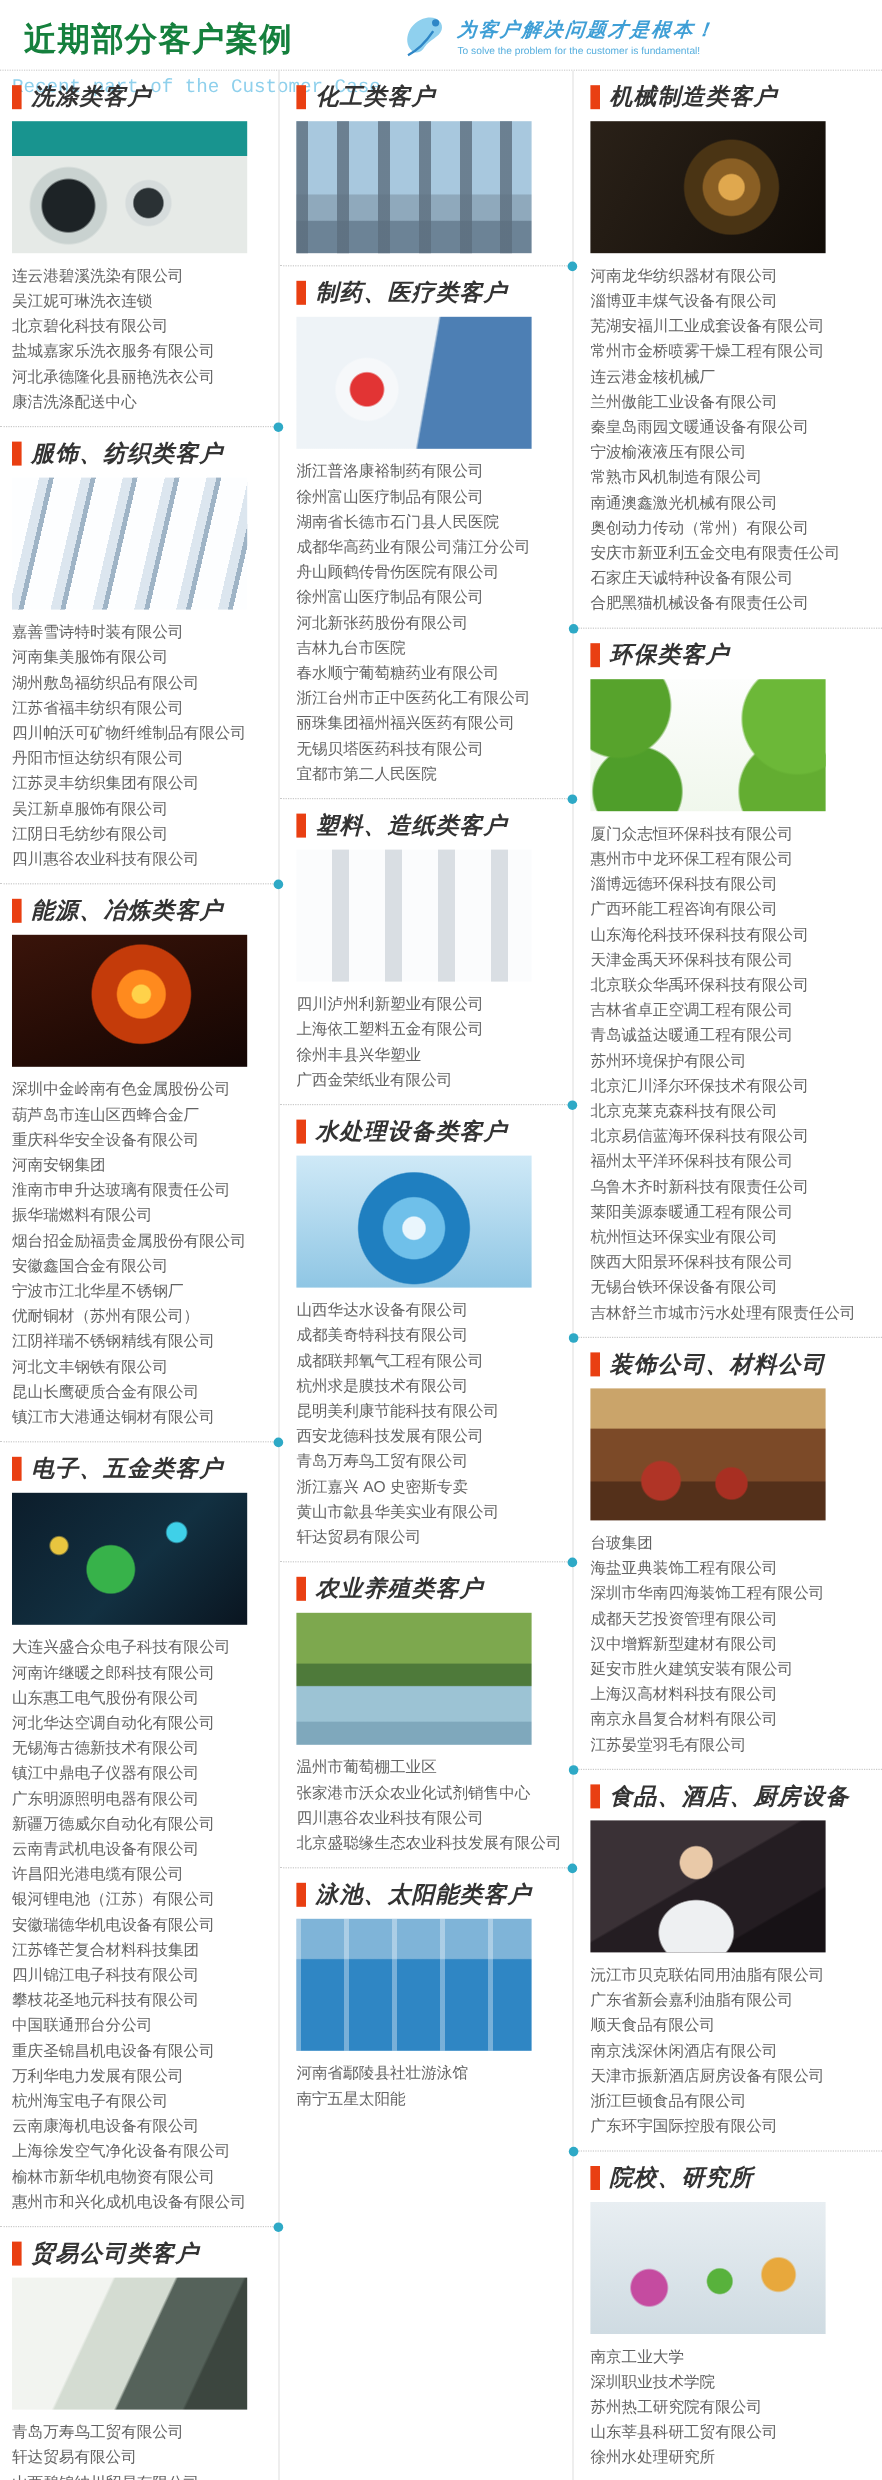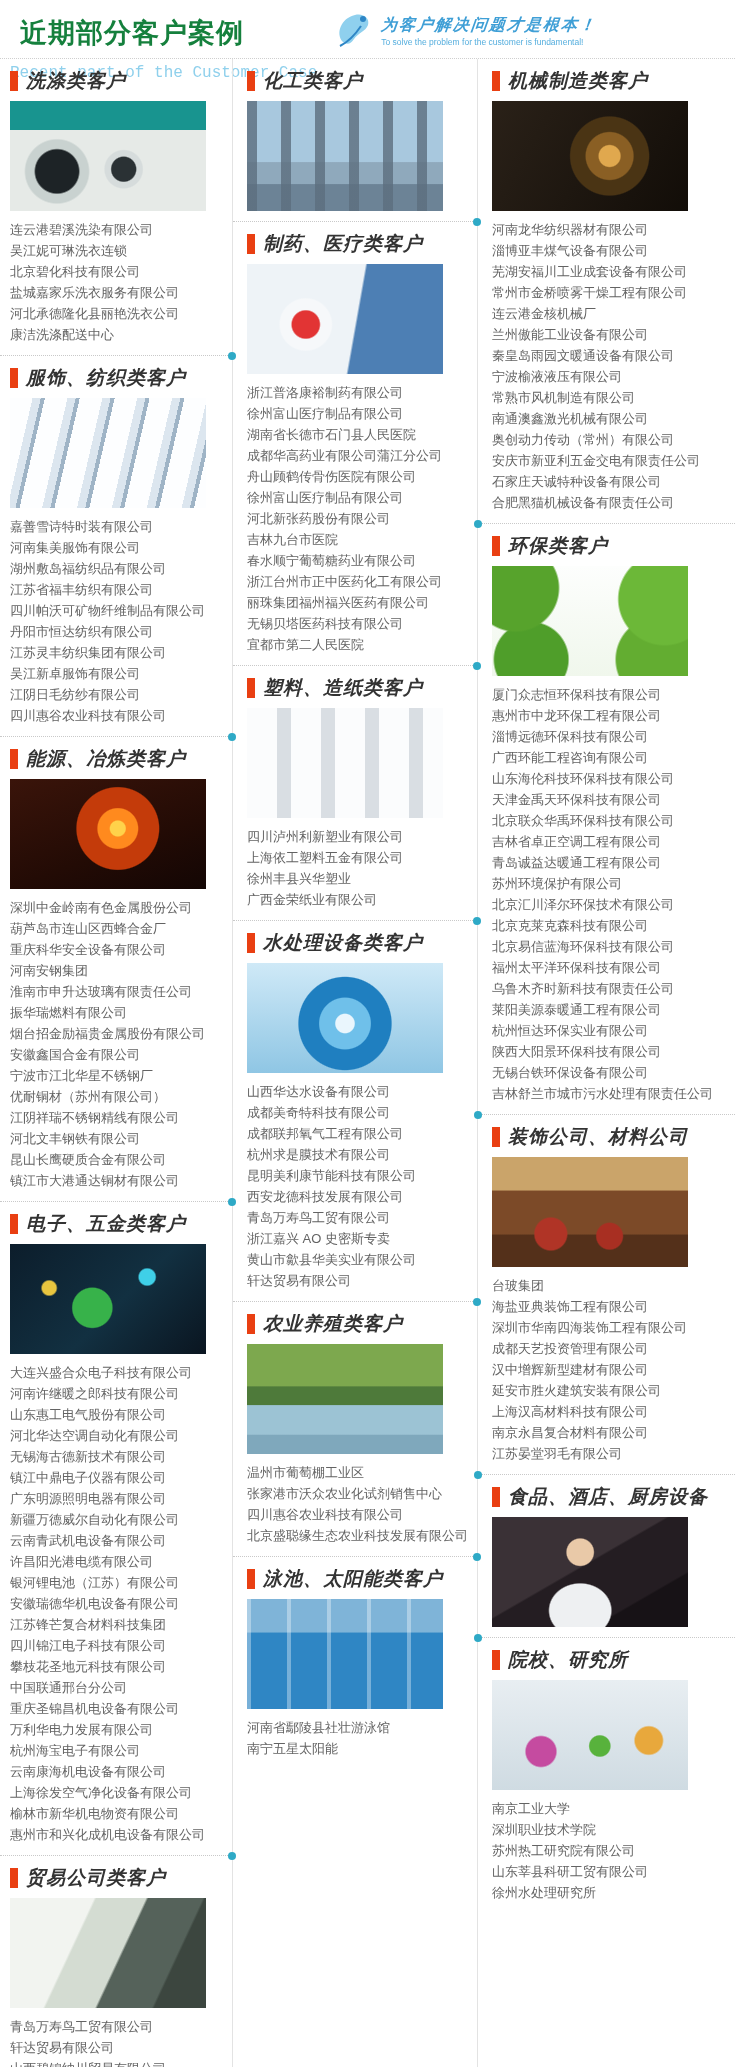--- a/index.html
+++ b/index.html
@@ -413,20 +413,29 @@
         </section>
         <div class="divider">
           <span class="dot"></span>
         </div>
         <section class="sec">
           <h2 class="sec-title">
             <span class="bar"></span>
             <span data-bind="columns.2.sections.3.title">食品、酒店、厨房设备</span>
           </h2>
           <div class="photo ph-food-hotel-kitchen"></div>
+          <ul class="companies">
+            <li data-bind="columns.2.sections.3.companies.0">沅江市贝克联佑同用油脂有限公司</li>
+            <li data-bind="columns.2.sections.3.companies.1">广东省新会嘉利油脂有限公司</li>
+            <li data-bind="columns.2.sections.3.companies.2">顺天食品有限公司</li>
+            <li data-bind="columns.2.sections.3.companies.3">南京浅深休闲酒店有限公司</li>
+            <li data-bind="columns.2.sections.3.companies.4">天津市振新酒店厨房设备有限公司</li>
+            <li data-bind="columns.2.sections.3.companies.5">浙江巨顿食品有限公司</li>
+            <li data-bind="columns.2.sections.3.companies.6">广东环宇国际控股有限公司</li>
+          </ul>
         </section>
         <div class="divider">
           <span class="dot"></span>
         </div>
         <section class="sec">
           <h2 class="sec-title">
             <span class="bar"></span>
             <span data-bind="columns.2.sections.4.title">院校、研究所</span>
           </h2>
           <div class="photo ph-school-institute"></div>

